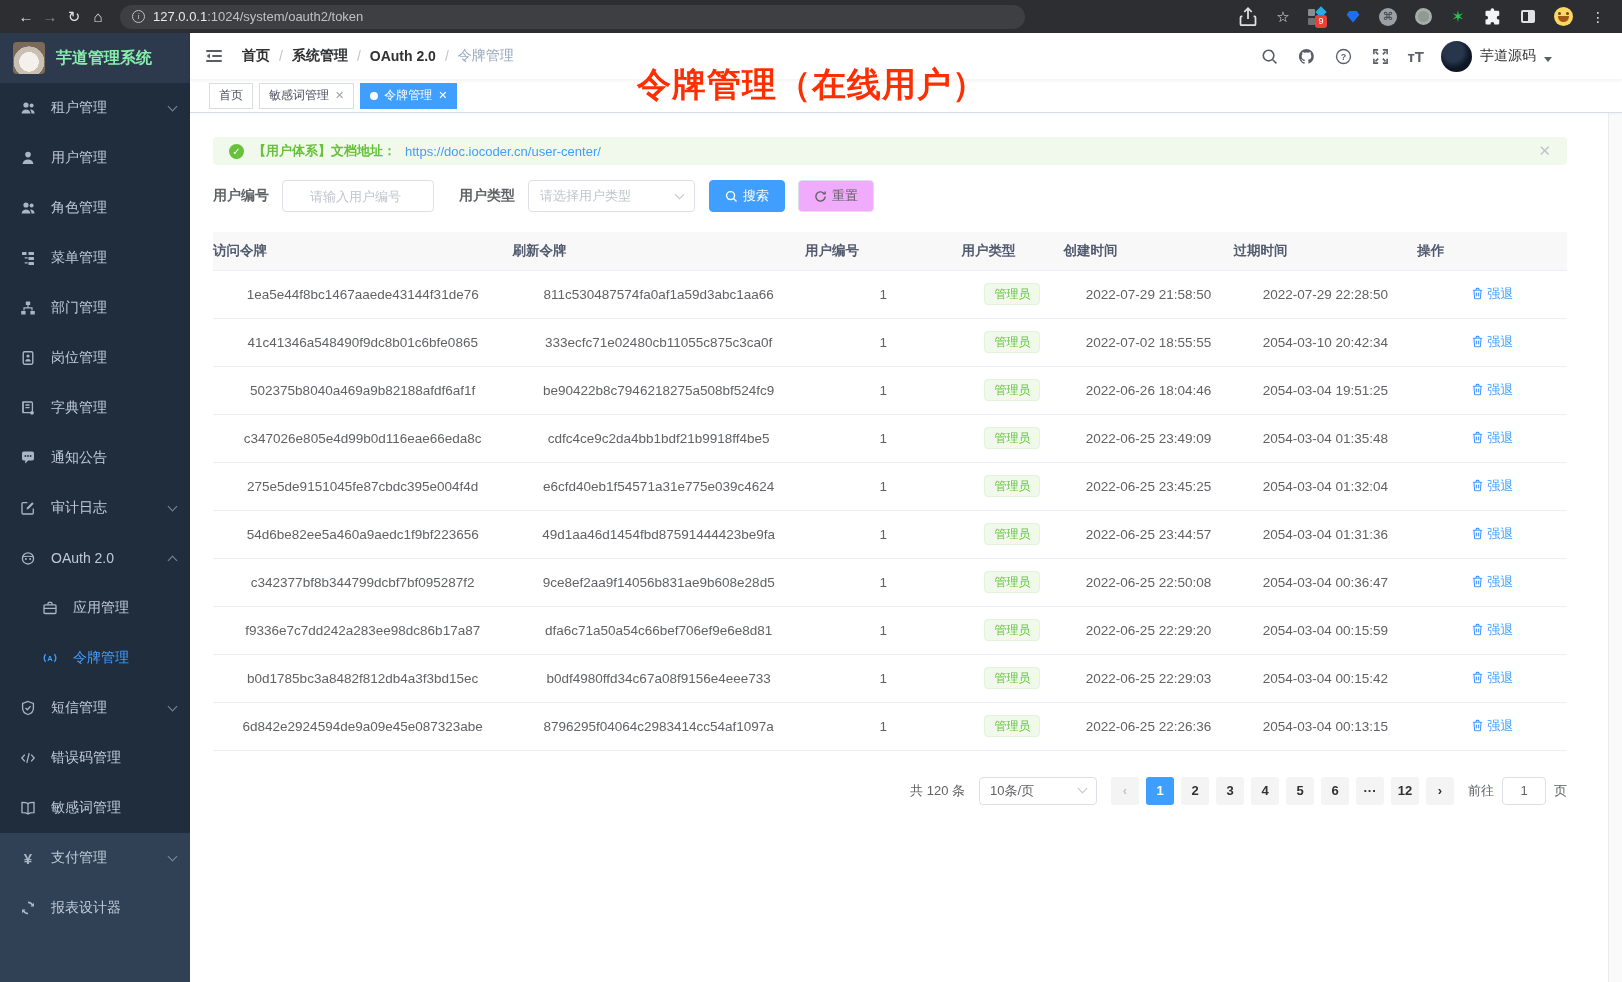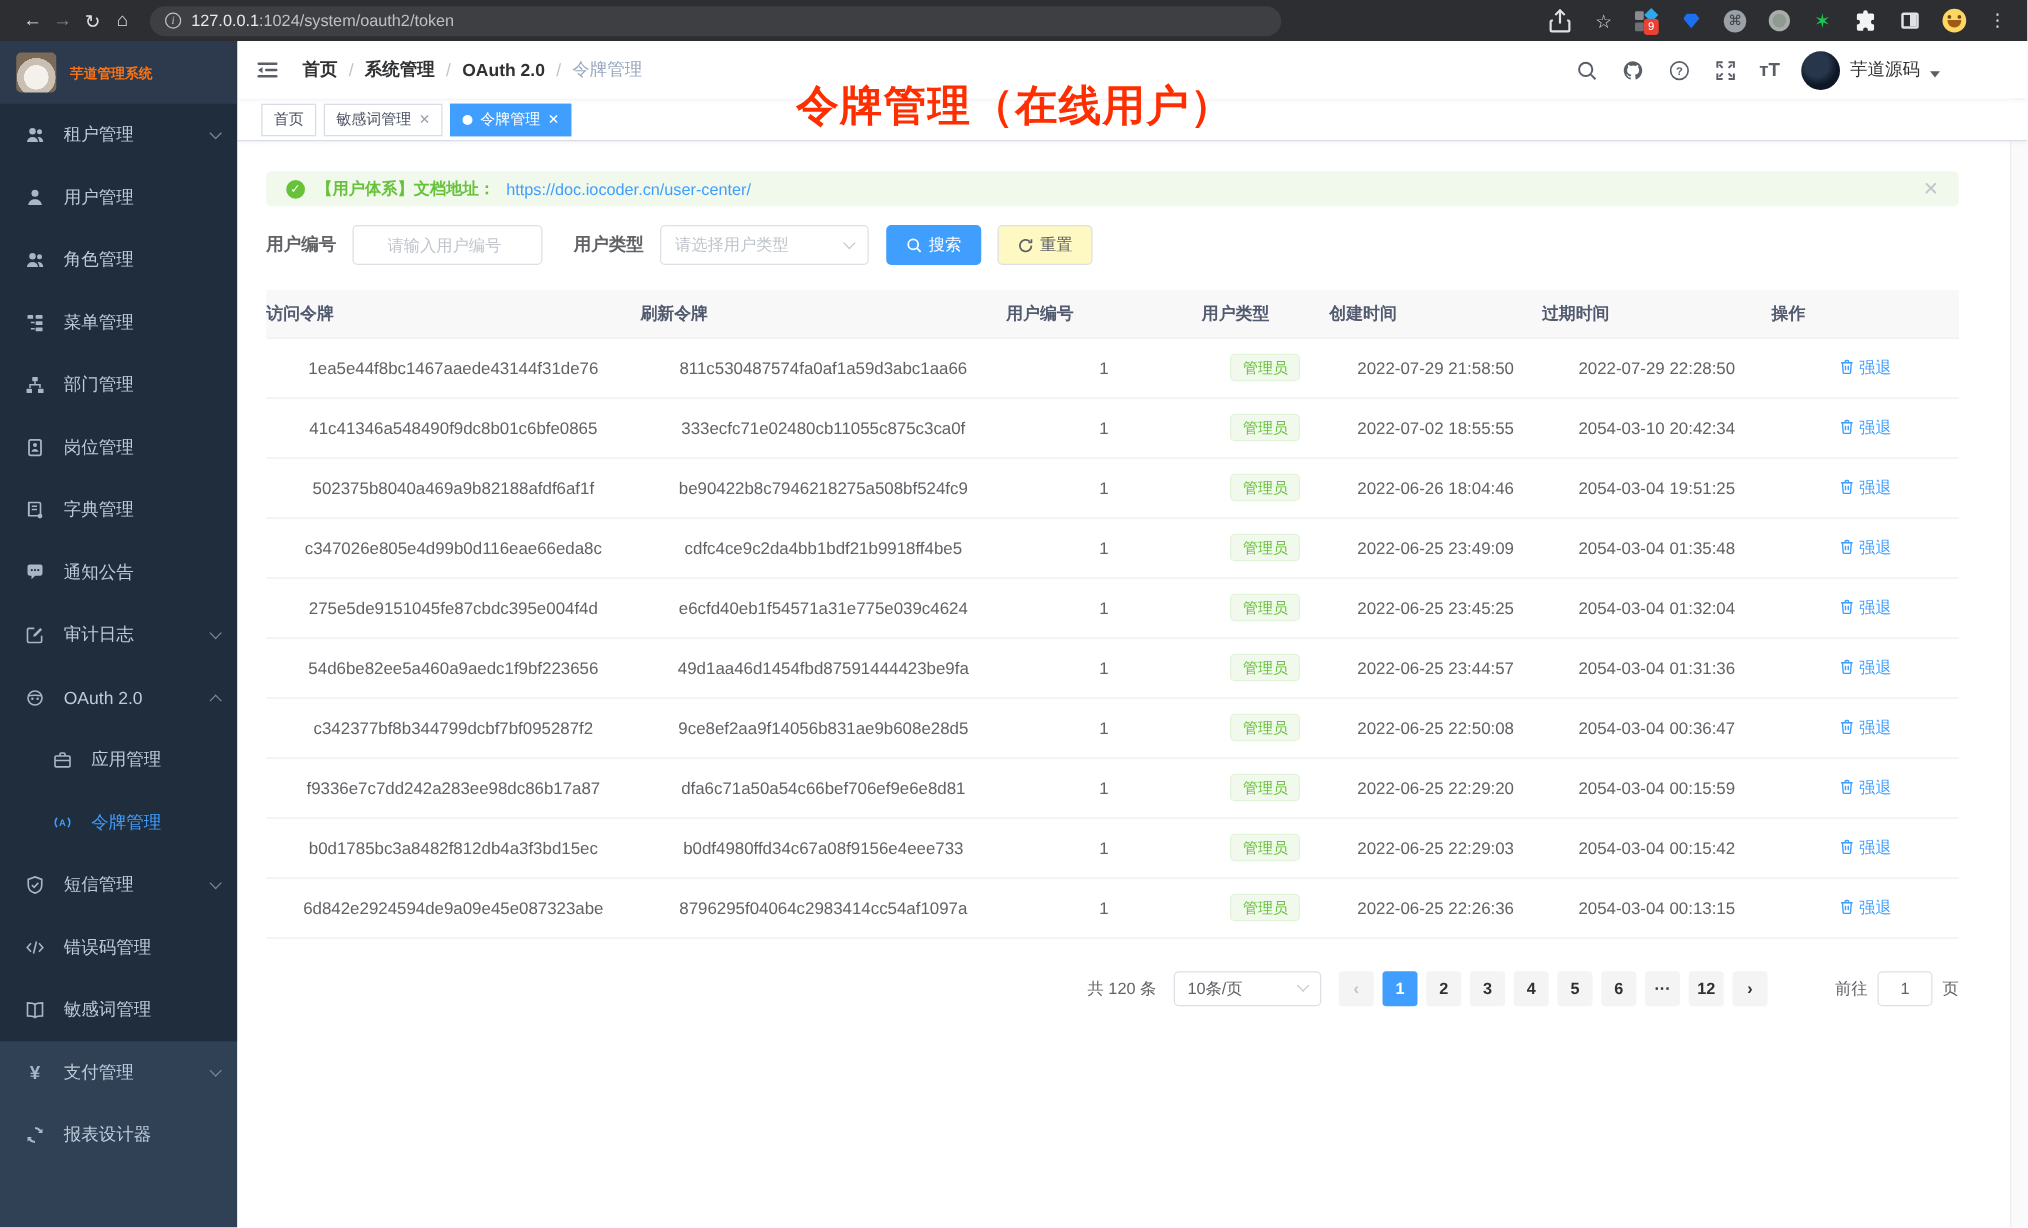--- a/index.html
+++ b/index.html
@@ -34,21 +34,21 @@
   .kebab { color:#dfe1e5; font-size:14px; letter-spacing:0; }
 
   
   .app { display:flex; height:949px; position:relative; }
 
   
   .sidebar { width:190px; flex-shrink:0; background:#304156; display:flex; flex-direction:column; }
   .logo-row { height:50px; background:#2d3a4d; display:flex; align-items:center; padding:0 13px; gap:11px; flex-shrink:0; }
   .logo-img { width:32px; height:32px; border-radius:4px; flex-shrink:0;
     background: radial-gradient(circle at 50% 62%, #f4f1ec 0 38%, #c9bfb2 39% 60%, #7a6a57 61%); }
-  .logo-title { color:#f97316; font-size:11px; font-weight:bold; white-space:nowrap; }
+  .logo-title { color:#86efac; font-size:16px; font-weight:bold; white-space:nowrap; }
   .menu-dark { background:#1f2d3d; }
   .menu-item { height:50px; display:flex; align-items:center; padding:0 14px 0 20px; color:#bfcbd9; font-size:14px; cursor:pointer; }
   .menu-item .mi { width:16px; height:16px; margin-right:15px; flex-shrink:0; display:flex; align-items:center; justify-content:center; color:#a9b6c5; }
   .menu-item .mi svg { width:16px; height:16px; }
   .menu-item.sub { padding-left:42px; }
   .menu-item.active { color:#409eff; }
   .menu-item.active .mi { color:#409eff; }
   .chev { margin-left:auto; width:7px; height:7px; border-right:1.5px solid #7e8a99; border-bottom:1.5px solid #7e8a99; transform:rotate(45deg); margin-top:-3px; }
   .chev.up { transform:rotate(-135deg); margin-top:4px; }
   .yen-glyph { font-size:15px; font-weight:bold; }
@@ -89,40 +89,40 @@
   .alert-close { margin-left:auto; color:#c0c4cc; font-size:15px; cursor:pointer; }
 
   .filter-row { display:flex; align-items:center; margin-top:15px; }
   .f-label { font-size:14px; font-weight:bold; color:#606266; margin-right:13px; }
   .f-input { width:152px; height:32px; border:1px solid #dcdfe6; border-radius:4px; padding:0 27px; font-size:13px; color:#606266; font-family:inherit; margin-right:25px; }
   .f-input::placeholder { color:#c0c4cc; }
   .f-select { width:167px; height:32px; border:1px solid #dcdfe6; border-radius:4px; padding:0 11px; font-size:13px; color:#c0c4cc; display:flex; align-items:center; justify-content:space-between; margin-right:12px; cursor:pointer; }
   .sel-chev { width:7px; height:7px; border-right:1.3px solid #c0c4cc; border-bottom:1.3px solid #c0c4cc; transform:rotate(45deg); margin-top:-4px; }
   .btn { height:32px; border-radius:4px; font-size:13px; display:inline-flex; align-items:center; gap:5px; padding:0 15px; cursor:pointer; border:1px solid transparent; font-family:inherit; }
   .btn-primary { background:#409eff; color:#fff; border-color:#409eff; margin-left:2px; }
-  .btn-plain { background:#fef9c3; color:#606266; border-color:#dcdfe6; margin-left:13px; }
+  .btn-plain { background:#f0abfc; color:#606266; border-color:#dcdfe6; margin-left:13px; }
   .btn svg { width:13px; height:13px; }
 
   
   table.data-table { width:100%; border-collapse:collapse; margin-top:20px; table-layout:fixed; }
   .data-table th { background:#f8f8f9; color:#515a6e; font-size:13.5px; font-weight:bold; height:38px; text-align:left; }
   .data-table td { height:48px; border-bottom:1px solid #ebeef5; font-size:13.5px; color:#606266; text-align:center; white-space:nowrap; overflow:hidden; }
   .data-table tbody tr:first-child td { border-top:1px solid #ebeef5; }
   .type-tag { display:inline-block; background:#f0f9eb; border:1px solid #e1f3d8; color:#67c23a; font-size:12px; border-radius:4px; padding:2px 9px; line-height:16px; }
   .action-link { color:#409eff; font-size:13px; display:inline-flex; align-items:center; gap:3px; cursor:pointer; }
   .action-link svg { width:13px; height:13px; }
 
   
   .pagination { display:flex; justify-content:flex-end; align-items:center; margin-top:26px; gap:14px; font-size:13px; color:#606266; }
   .page-size { width:118px; height:28px; border:1px solid #dcdfe6; border-radius:4px; display:flex; align-items:center; justify-content:space-between; padding:0 10px; color:#606266; cursor:pointer; }
   .pager { display:flex; gap:7px; align-items:center; }
   .page { min-width:28px; height:28px; background:#f4f4f5; border-radius:3px; display:flex; align-items:center; justify-content:center; color:#303133; font-size:13px; font-weight:bold; padding:0 5px; cursor:pointer; }
   .page.active { background:#409eff; color:#fff; }
   .page.arrow-prev { color:#c0c4cc; }
-  .goto { display:flex; align-items:center; gap:8px;margin-left:40px; }
+  .goto { display:flex; align-items:center; gap:8px; }
   .goto-input { width:44px; height:28px; border:1px solid #dcdfe6; border-radius:4px; text-align:center; font-size:13px; color:#606266; font-family:inherit; }
 
   
   .scroll-strip { position:absolute; right:0; top:33px; bottom:0; width:14px; background:#fafafa; border-left:1px solid #ececec; }
   .scroll-thumb { position:absolute; top:3px; left:2px; width:8px; height:70px; border-radius:4px; background:#d4d4d4; }
 
   
   .annotation { position:absolute; left:637px; top:62px; font-size:34px; font-weight:bold; color:#ff2e00; letter-spacing:1px; z-index:60; pointer-events:none; white-space:nowrap; }
 </style>
 </head>

